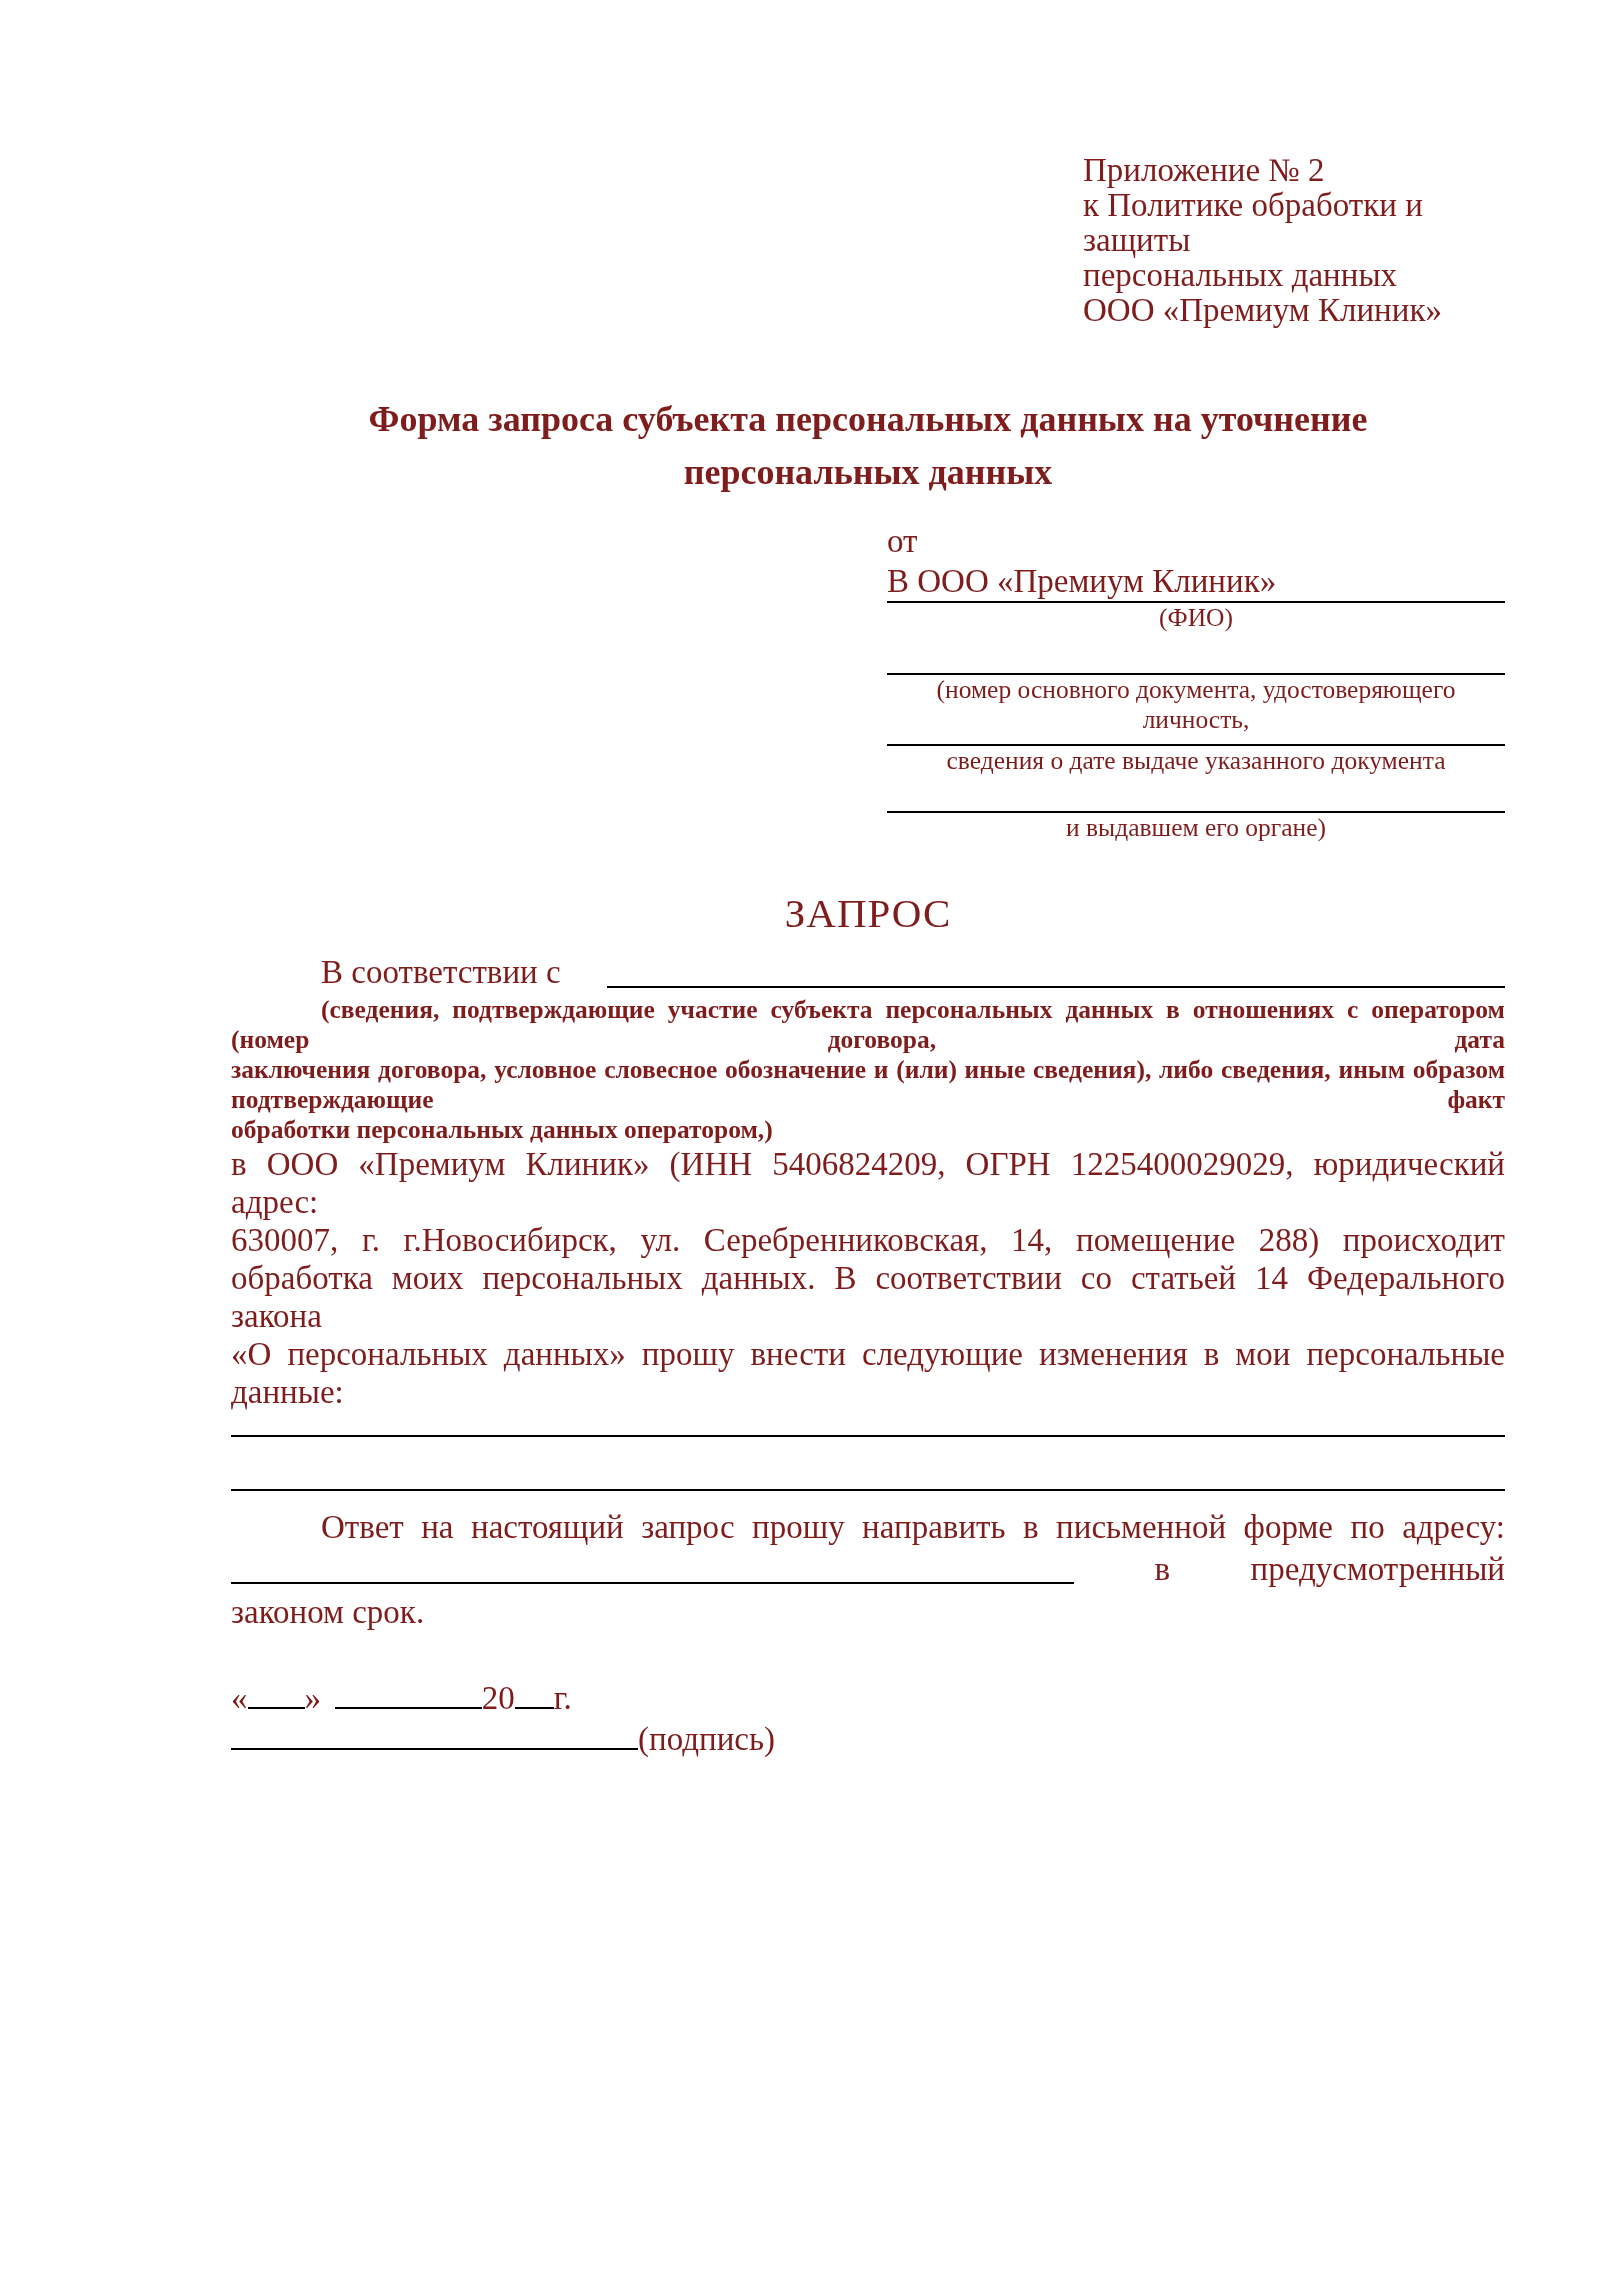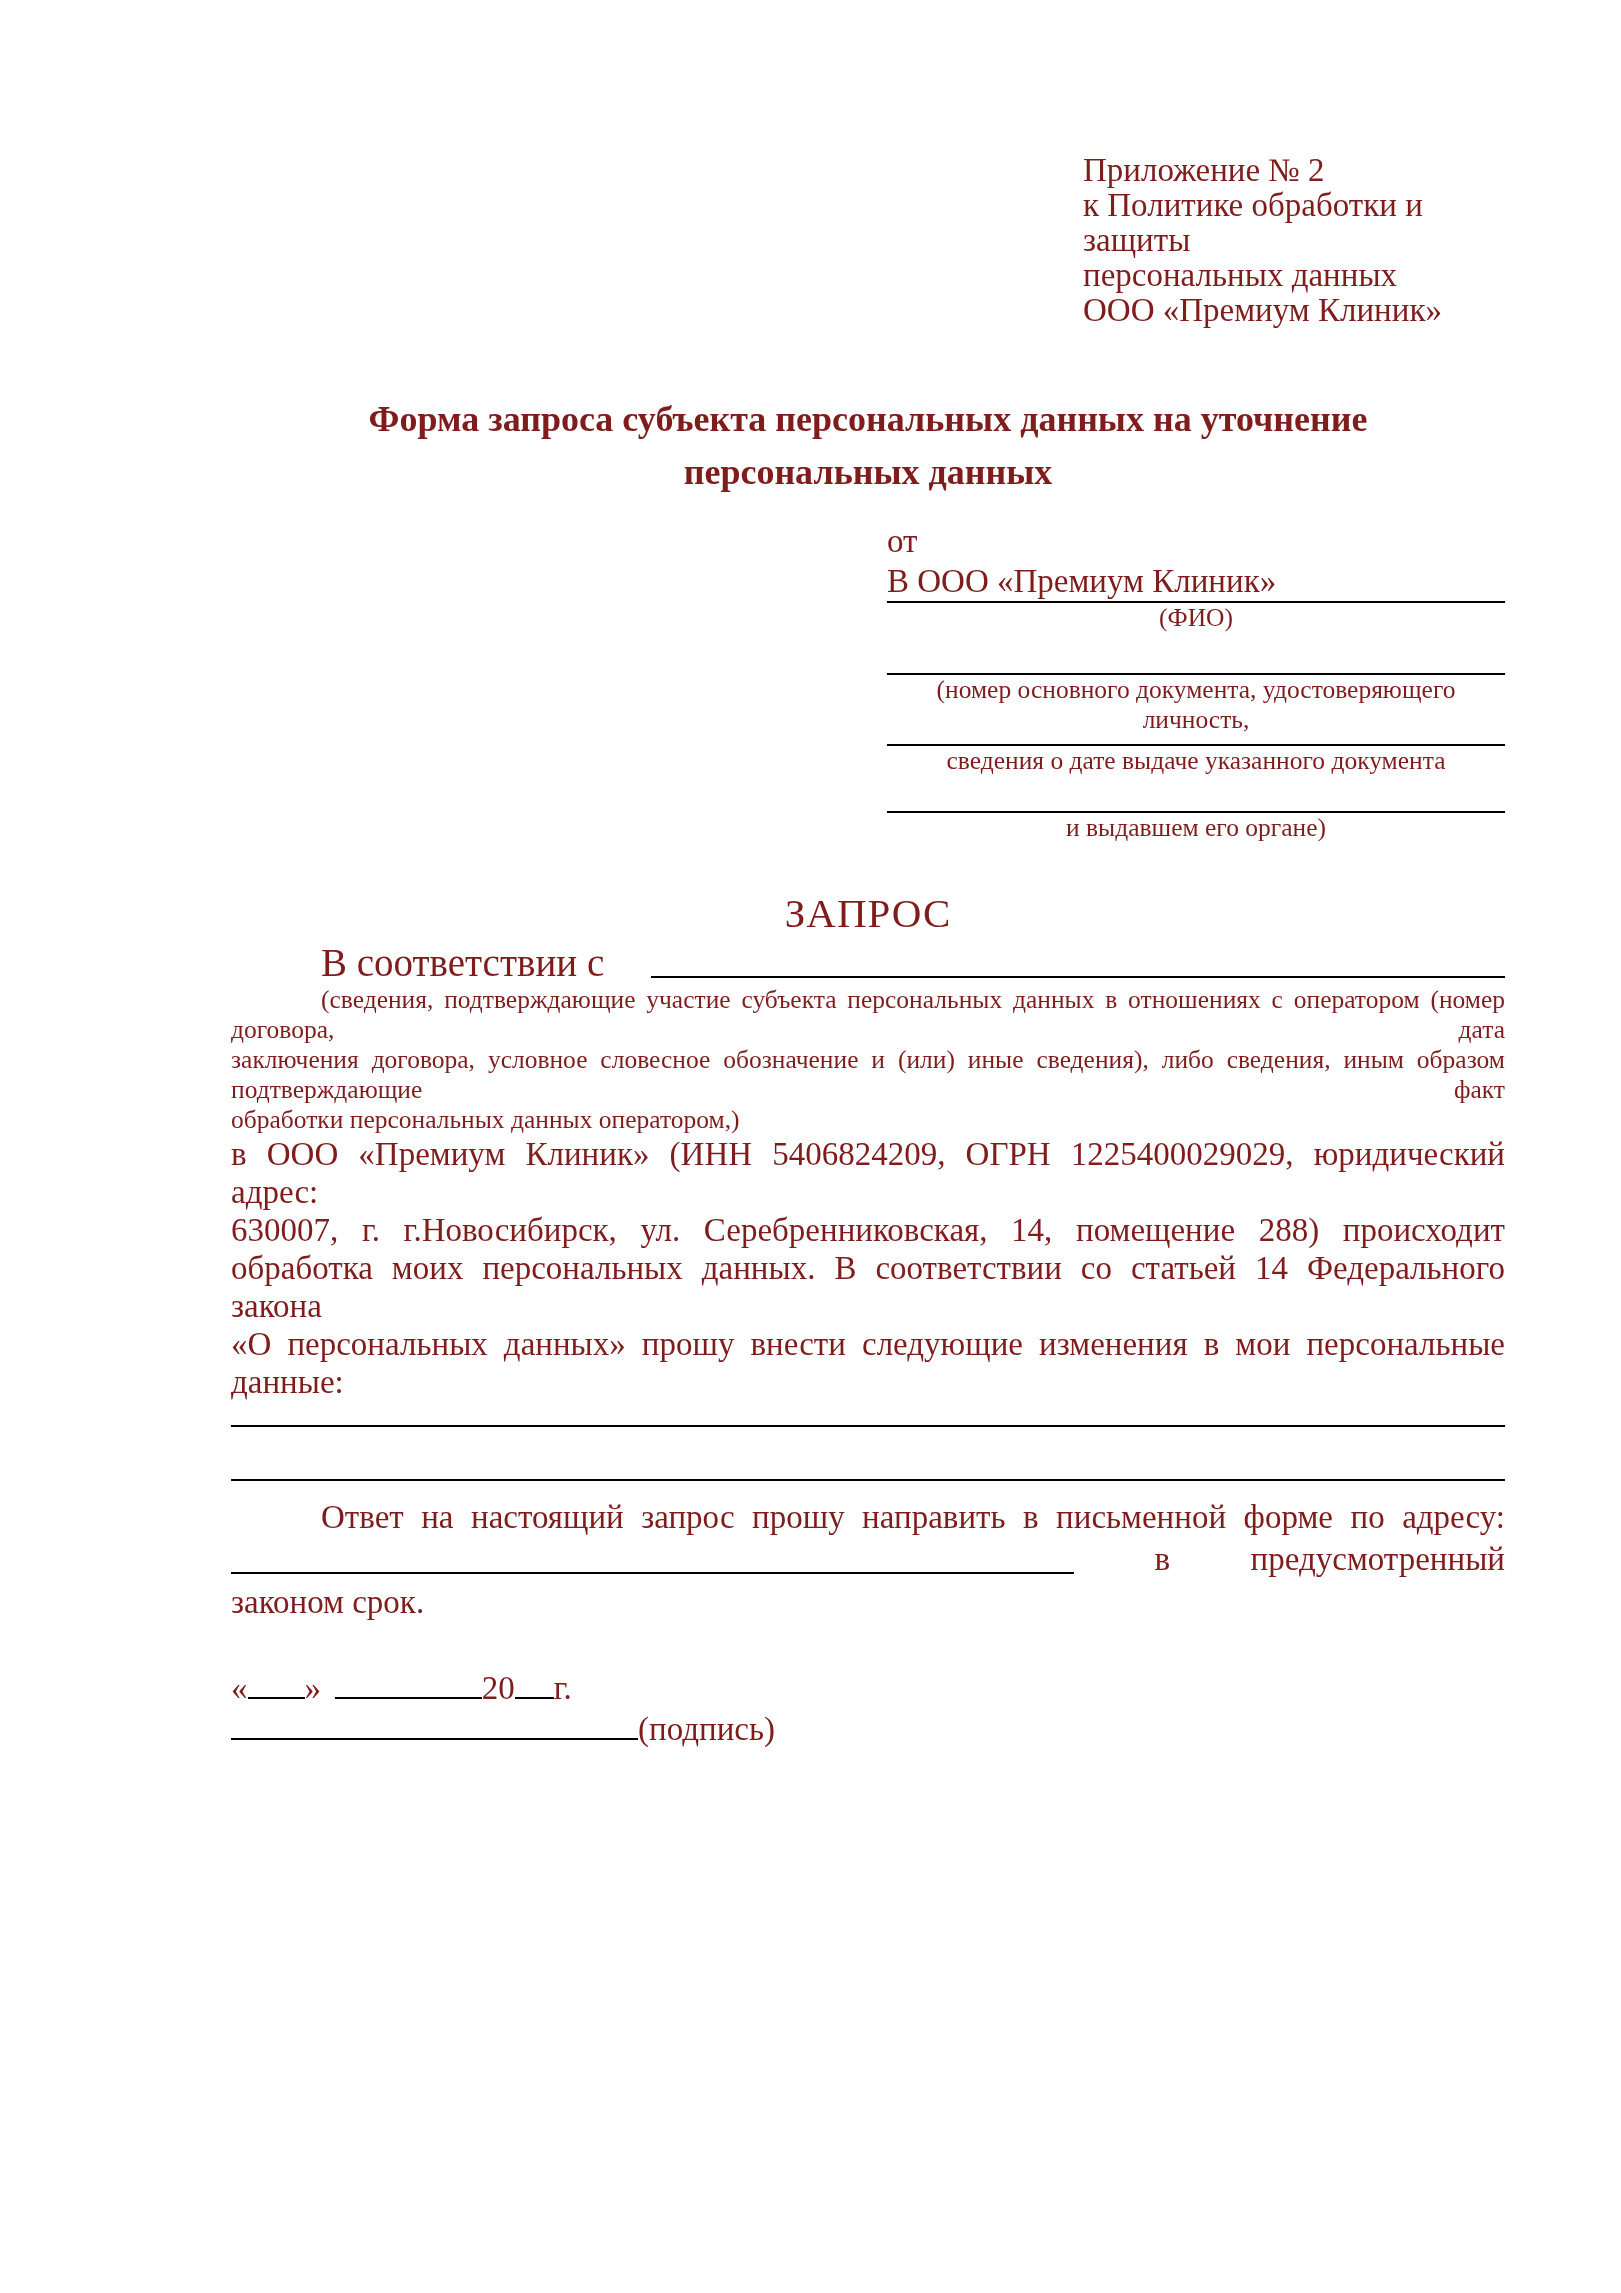--- a/index.html
+++ b/index.html
@@ -19,25 +19,25 @@
   .addr-line { line-height:40px; }
   .u { height:0; border-bottom:2px solid #000; }
   .cap { font-size:25.5px; line-height:30px; text-align:center; overflow:hidden; }
   .cap-h1 { height:70px; }
   .cap-h2 { height:69px; }
   .cap-h3 { height:65px; }
   .cap-h4 { height:39px; }
 
   .zapros { margin-top:43px; text-align:center; font-size:41px; line-height:37px; letter-spacing:1px; }
 
-  .intro-row { margin-top:10px; display:flex; font-size:39px; line-height:41px;gap:37px; }
+  .intro-row { margin-top:20px; display:flex; font-size:33px; line-height:41px;gap:37px; }
   .intro-label { padding-left:90px; white-space:nowrap; margin-right:9.8px; }
   .fill { flex:1; border-bottom:2.9px solid #000; margin-bottom:4.9px; }
 
-  .note { margin-top:2.9px; font-size:25.5px; line-height:30px; }
+  .note { margin-top:2.9px; font-size:25.5px; line-height:30px;font-weight:bold; }
   .jl { text-align:justify; text-align-last:justify; }
   .note-first { text-indent:90px; }
 
   .bodytext { font-size:33px; line-height:38px; }
 
   .blank1 { height:25.5px; border-bottom:2.9px solid #000; }
   .blank2 { height:54px; border-bottom:2.9px solid #000; }
 
   .reply { margin-top:17px; font-size:33px; line-height:38px; }
   .reply-first { text-indent:90px; }

